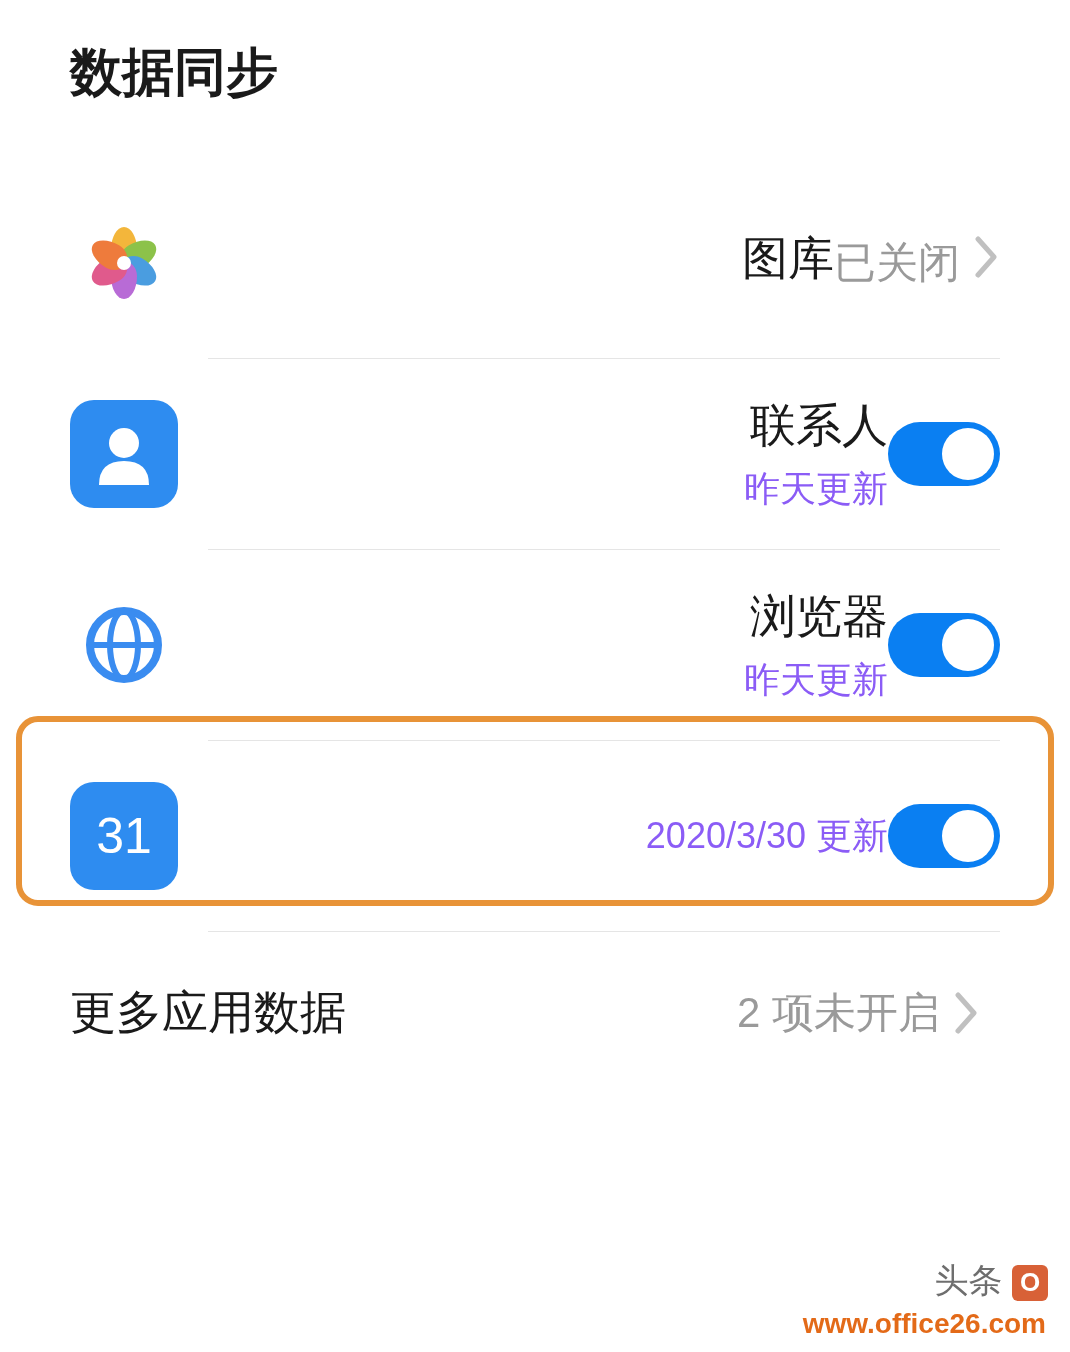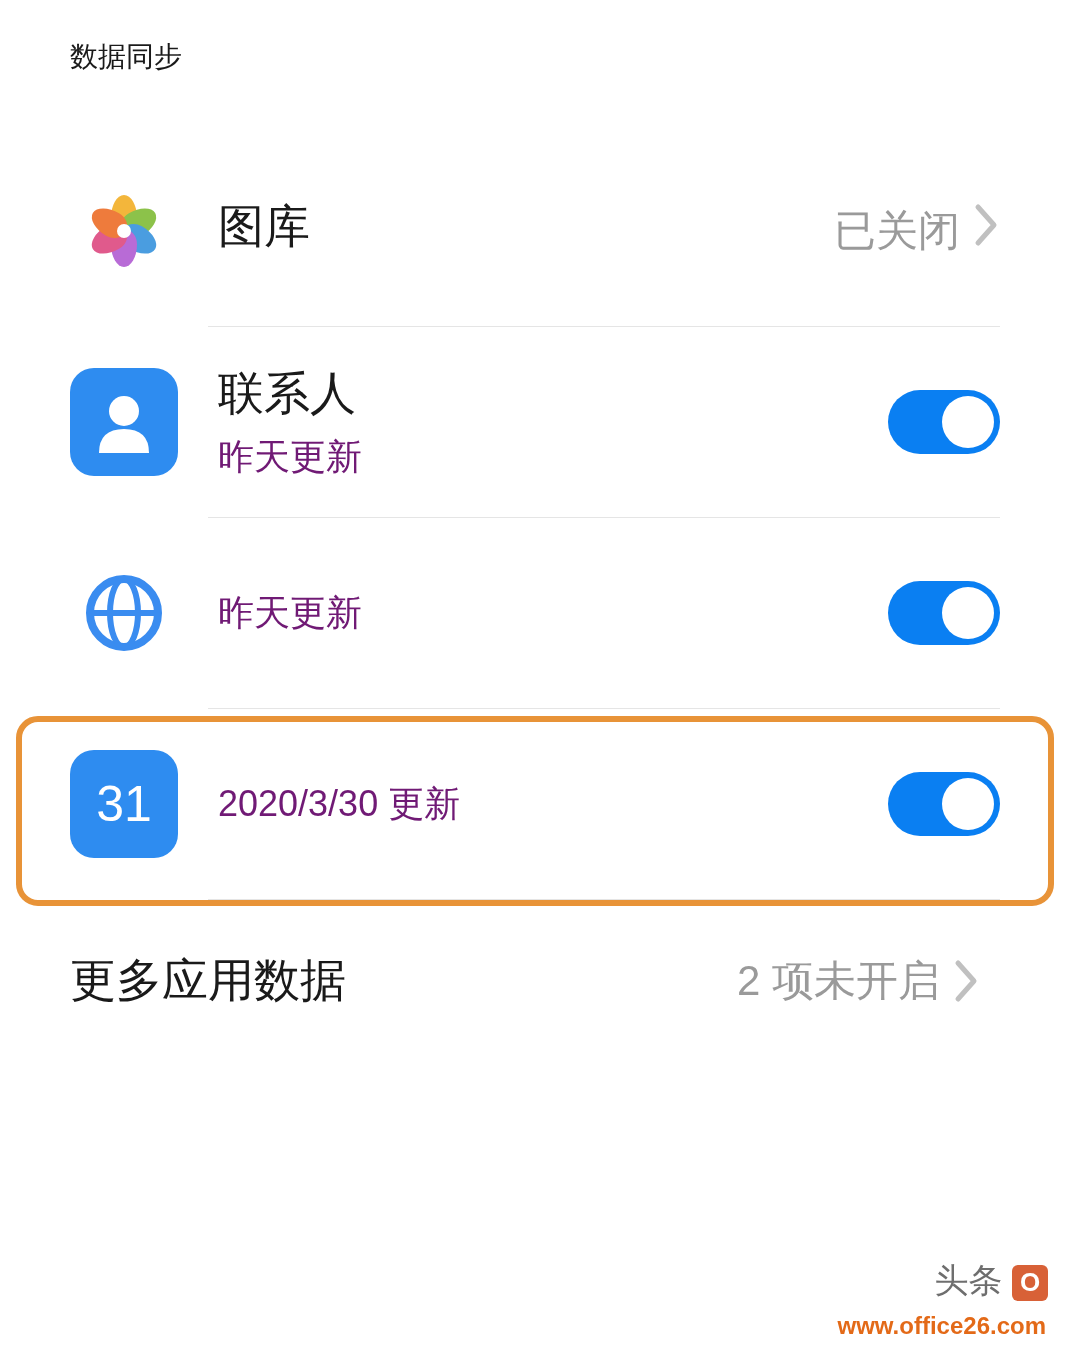--- a/index.html
+++ b/index.html
@@ -7,24 +7,24 @@
       width: 1070px;
       height: 1352px;
       background: #ffffff;
       font-family: -apple-system, "PingFang SC", "Microsoft YaHei", sans-serif;
       position: relative;
     }
     .container {
       padding: 38px 0 0 0;
     }
     .section-title {
-      font-size: 28px;
+      font-size: 52px;
       color: #1a1a1a;
       padding: 0 70px 60px 70px;
-      font-weight: 400;
+      font-weight: 700;
     }
     .row {
       display: flex;
       align-items: center;
       padding: 30px 70px 30px 70px;
       min-height: 190px;
     }
     .row-divider {
       height: 1px;
       background: #e5e5e5;
@@ -39,29 +39,30 @@
       flex-shrink: 0;
       display: flex;
       align-items: center;
       justify-content: center;
     }
     .row-text {
       flex: 1;
       display: flex;
       flex-direction: column;
       justify-content: center;
+      align-items: flex-end;
     }
     .row-label {
       font-size: 46px;
       color: #1a1a1a;
       margin-bottom: 8px;
     }
     .row-sub {
       font-size: 36px;
-      color: #701a75;
+      color: #8b5cf6;
     }
     .row-right {
       display: flex;
     }
     .status-text {
       font-size: 42px;
       color: #9a9a9a;
       margin-right: 14px;
     }
     .chevron {
@@ -127,21 +128,21 @@
       width: 14px; height: 14px;
       border-radius: 50%;
       background: #fff;
       left: 33px; top: 33px;
     }
     
     .watermark {
       position: absolute;
       bottom: 12px;
       right: 24px;
-      font-size: 24px;
+      font-size: 28px;
       color: #e05a00;
       font-weight: bold;
       opacity: 0.9;
     }
     .watermark-top {
       position: absolute;
       bottom: 48px;
       right: 16px;
       font-size: 34px;
       color: #555;
@@ -219,20 +220,21 @@
 
   <div class="row">
     <div class="app-icon" style="background:#ffffff;">
       <svg width="90" height="90" viewBox="0 0 90 90">
         <circle cx="45" cy="45" r="34" stroke="#3a8cf0" stroke-width="8" fill="none"></circle>
         <ellipse cx="45" cy="45" rx="14" ry="34" stroke="#3a8cf0" stroke-width="6" fill="none"></ellipse>
         <line x1="11" y1="45" x2="79" y2="45" stroke="#3a8cf0" stroke-width="6"></line>
       </svg>
     </div>
     <div class="row-text">
+      <div class="row-label">浏览器</div>
       <div class="row-sub">昨天更新</div>
     </div>
     <div class="row-right">
       <div class="toggle on">
           <div class="toggle-knob"></div>
         </div>
     </div>
   </div>
   <div class="row-divider"></div>
 

